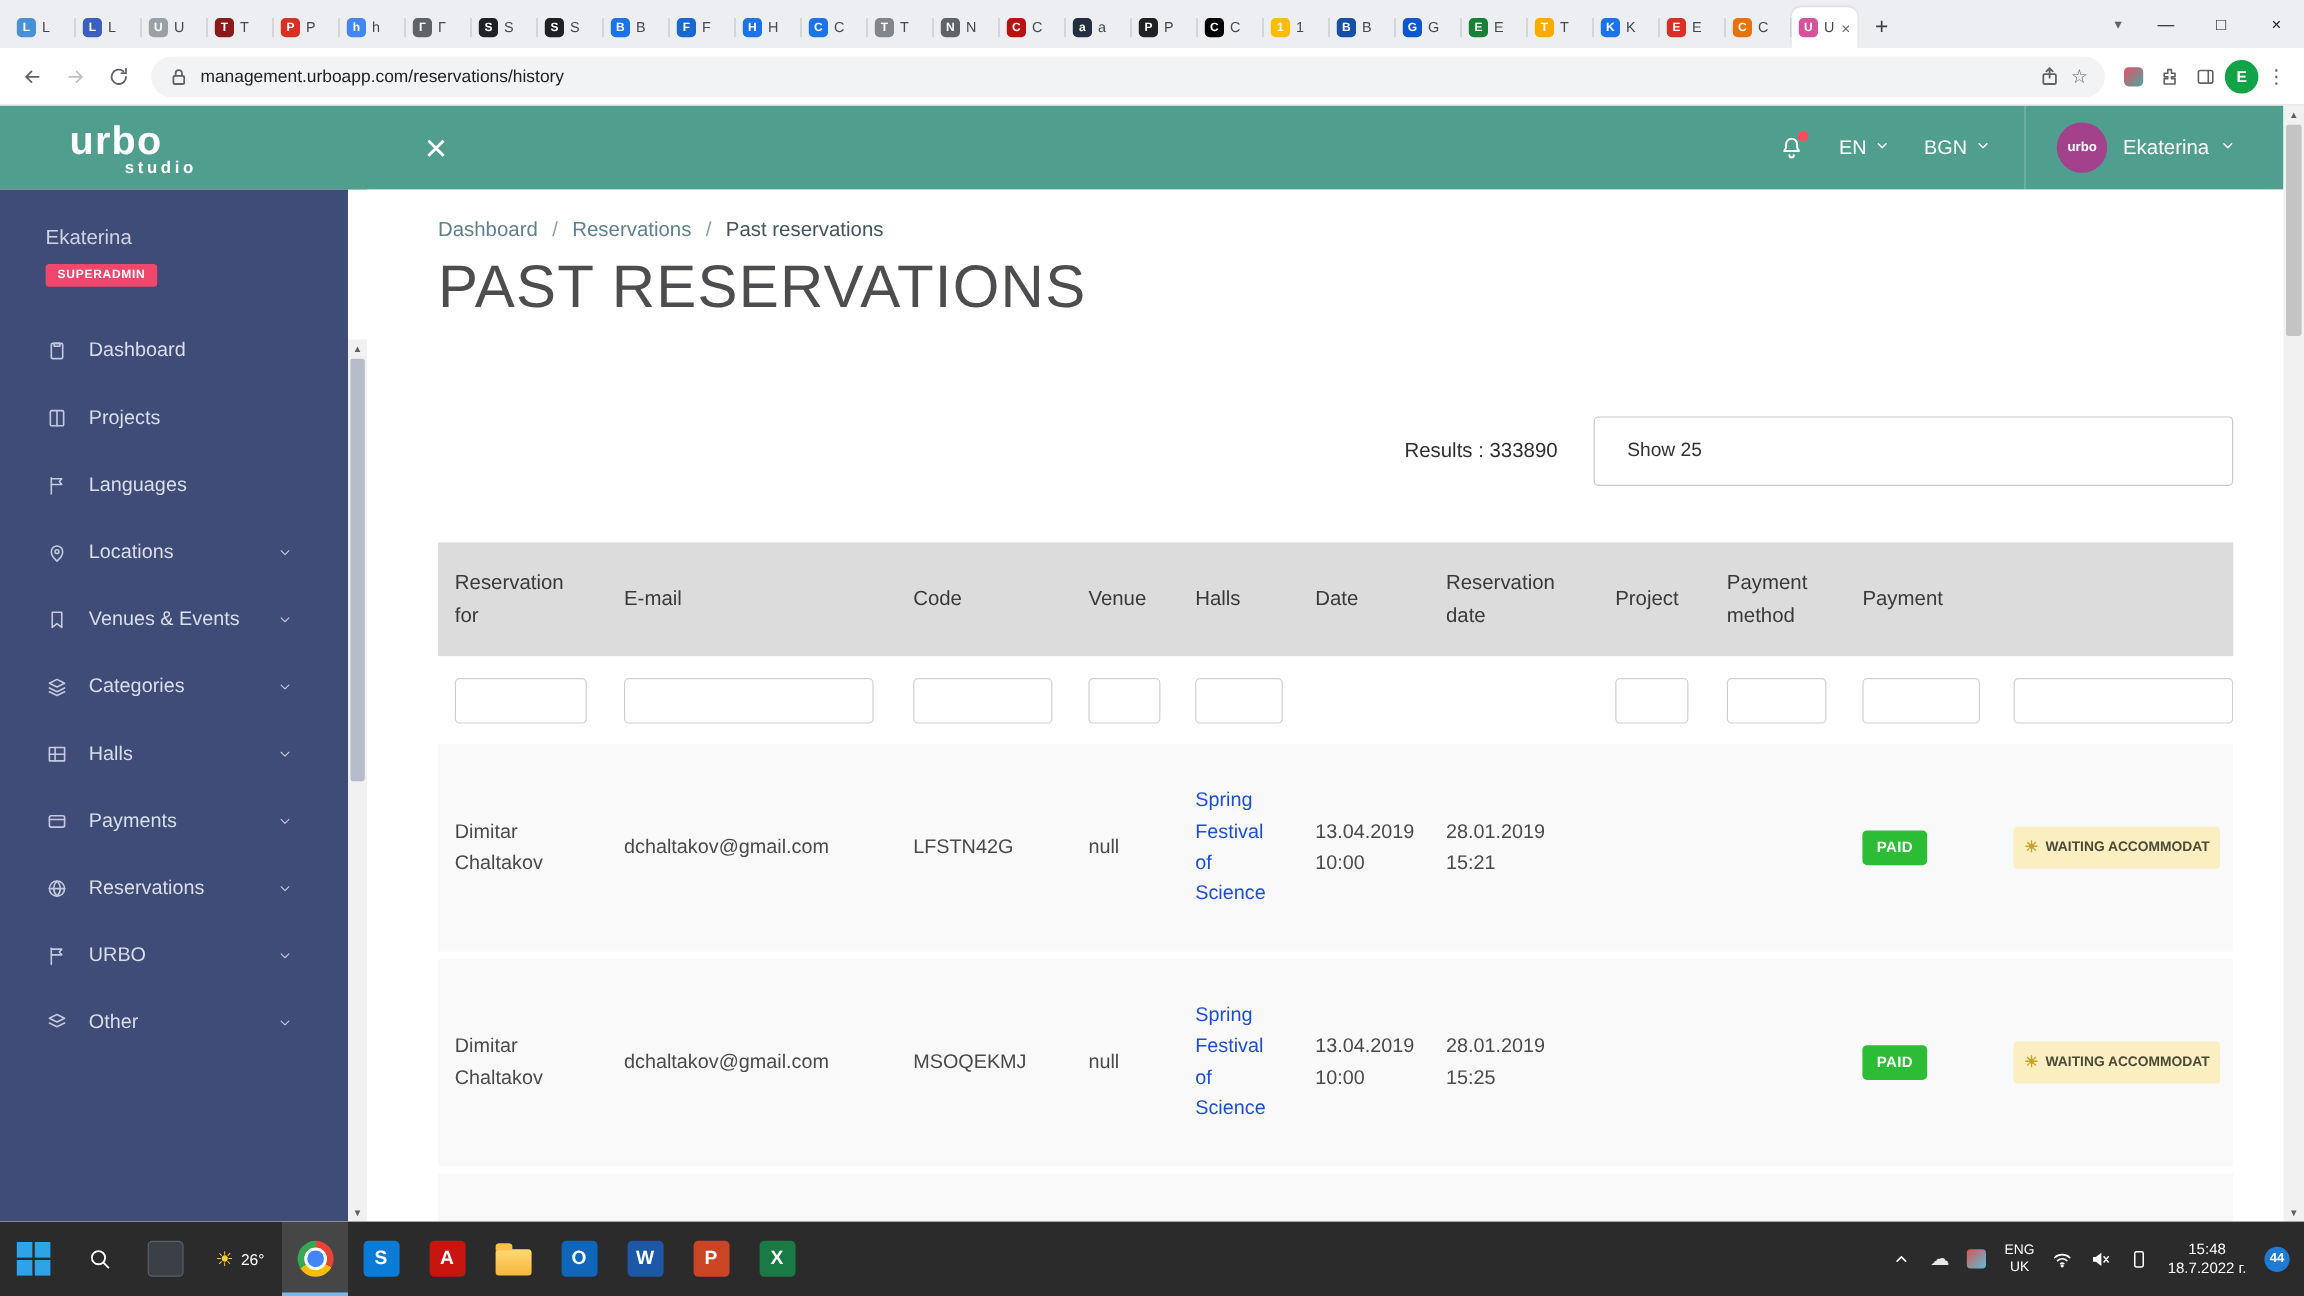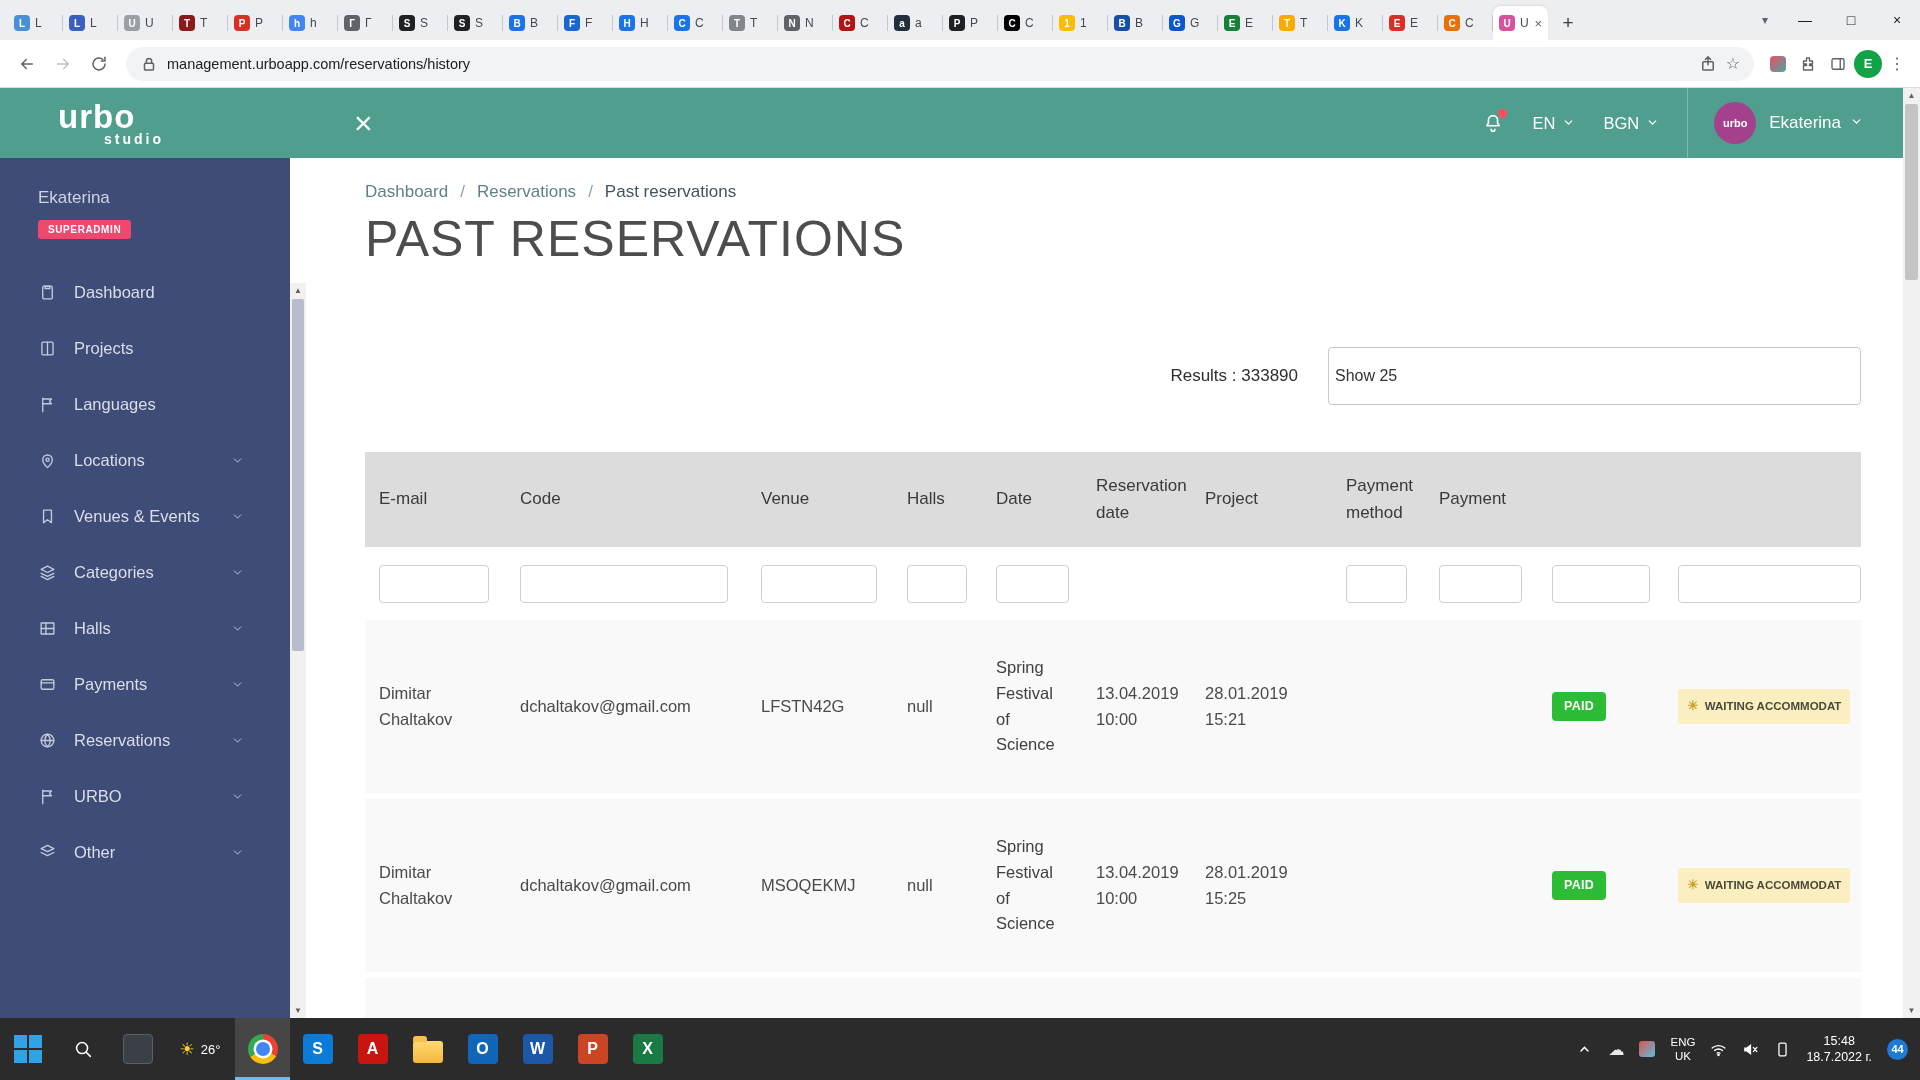--- a/index.html
+++ b/index.html
@@ -74,31 +74,31 @@
   
   .main { position:absolute; left:306px; top:70px; width:1597px; height:860px; background:#fff; overflow:hidden; padding-left:59px; }
   .breadcrumb { margin-top:24px; font-size:17px; display:flex; gap:12px; align-items:center; }
   .crumb { color:#60808c; }
   .crumb.current { color:#41555e; }
   .bsep { color:#8aa0aa; }
   .pagetitle { margin-top:10px; font-size:50px; font-weight:400; letter-spacing:1px; color:#4d4d4f; line-height:1.1; }
 
   .resultsrow { width:1496px; margin-top:80px; display:flex; align-items:center; justify-content:flex-end; }
   .results { font-size:17px; color:#2f2f2f; margin-right:30px; }
-  .show-select { width:533px; height:58px; border:1px solid #c8c8c8; border-radius:4px; background:#fff; display:flex; align-items:center; padding-left:6px; font-size:16px; color:#333; }
+  .show-select { width:533px; height:58px; border:1px solid #c8c8c8; border-radius:4px; background:#fff; display:flex; align-items:center; padding-left:27px; font-size:16px; color:#333; }
 
   .tablewrap { width:1496px; margin-top:47px; }
   .grid { display:grid; grid-template-columns:141px 241px 146px 89px 100px 109px 141px 93px 113px 126px 197px; }
   .cell { padding:10px 14px; overflow:hidden; line-height:1.55; }
   .thead { background:#dcdcdc; min-height:95px; align-items:center; font-size:17px; color:#3a3a3a; }
   .tfilters { height:73px; align-items:center; background:#fff; }
   .filter { height:38px; border:1px solid #d0d0d0; border-radius:4px; padding:0 8px; font:inherit; font-size:15px; background:#fff; }
   .f0{width:110px}.f1{width:208px}.f2{width:116px}.f3{width:60px}.f4{width:73px}.f7{width:61px}.f8{width:83px}.f9{width:98px}.f10{width:183px}
   .trow { background:#f9f9f9; min-height:173px; align-items:center; font-size:16.5px; color:#4a4a4a; margin-bottom:6px; }
-  .event { color:#404040; }
+  .event { color:#1d4ed8; }
   .badge-paid { display:inline-block; background:#2dbc36; padding:5px 12px; border-radius:4px; color:#fff; font-size:12.5px; font-weight:bold; letter-spacing:.3px; }
   .badge-wait { display:inline-flex; align-items:center; gap:6px; background:#fbeec1; color:#4a4a38; font-size:11.5px; font-weight:bold; padding:7px 9px; border-radius:3px; white-space:nowrap; }
   .badge-wait .sun { color:#c9a227; font-size:13px; }
 
   
   .taskbar { position:absolute; bottom:0; left:0; width:1920px; height:62px; background:#2b2b2b; display:flex; align-items:center; color:#fff; z-index:10; }
   .tb-left { display:flex; align-items:center; height:100%; }
   .tb-icon { width:55px; height:100%; display:flex; align-items:center; justify-content:center; flex:none; }
   .tb-icon.active { background:rgba(255,255,255,.13); box-shadow:inset 0 -3px 0 #76b9ed; }
   .win-icon { display:grid; grid-template-columns:13px 13px; grid-template-rows:13px 13px; gap:2px; }
@@ -510,20 +510,21 @@
 
       <div class="resultsrow">
         <span class="results">Results : 333890</span>
         <div class="show-select">
           <span>Show 25</span>
         </div>
       </div>
 
       <div class="tablewrap" id="table">
           <div class="grid thead">
+            <div class="cell th">Reservation for</div>
             <div class="cell th">E-mail</div>
             <div class="cell th">Code</div>
             <div class="cell th">Venue</div>
             <div class="cell th">Halls</div>
             <div class="cell th">Date</div>
             <div class="cell th">Reservation date</div>
             <div class="cell th">Project</div>
             <div class="cell th">Payment method</div>
             <div class="cell th">Payment</div>
           </div>

